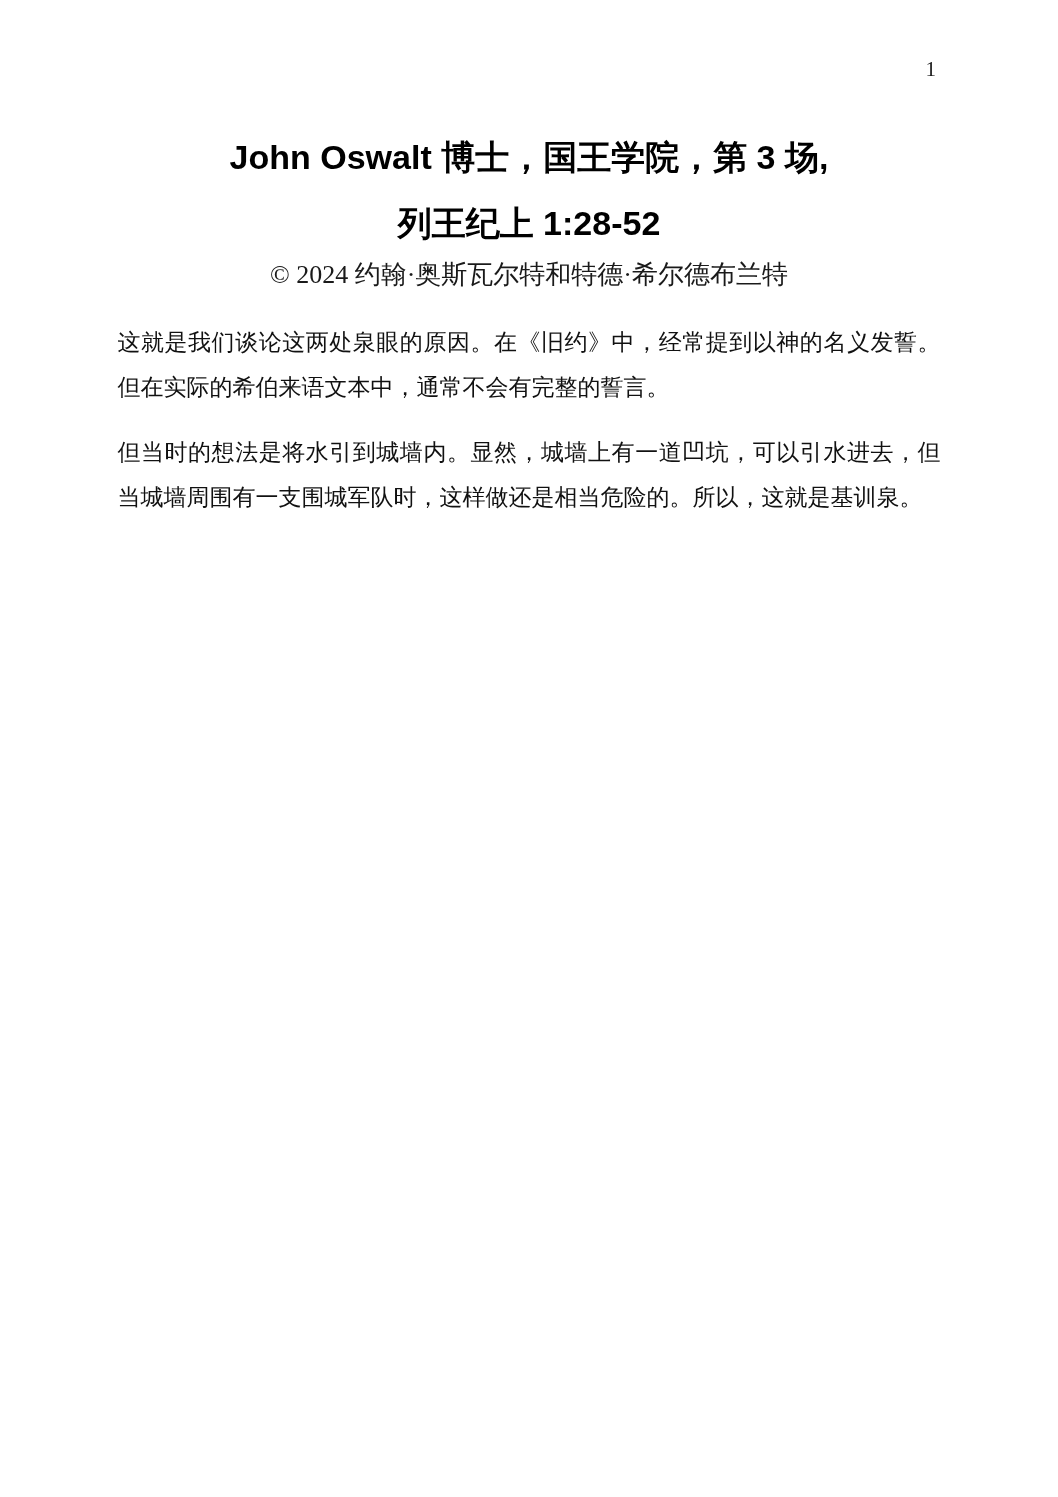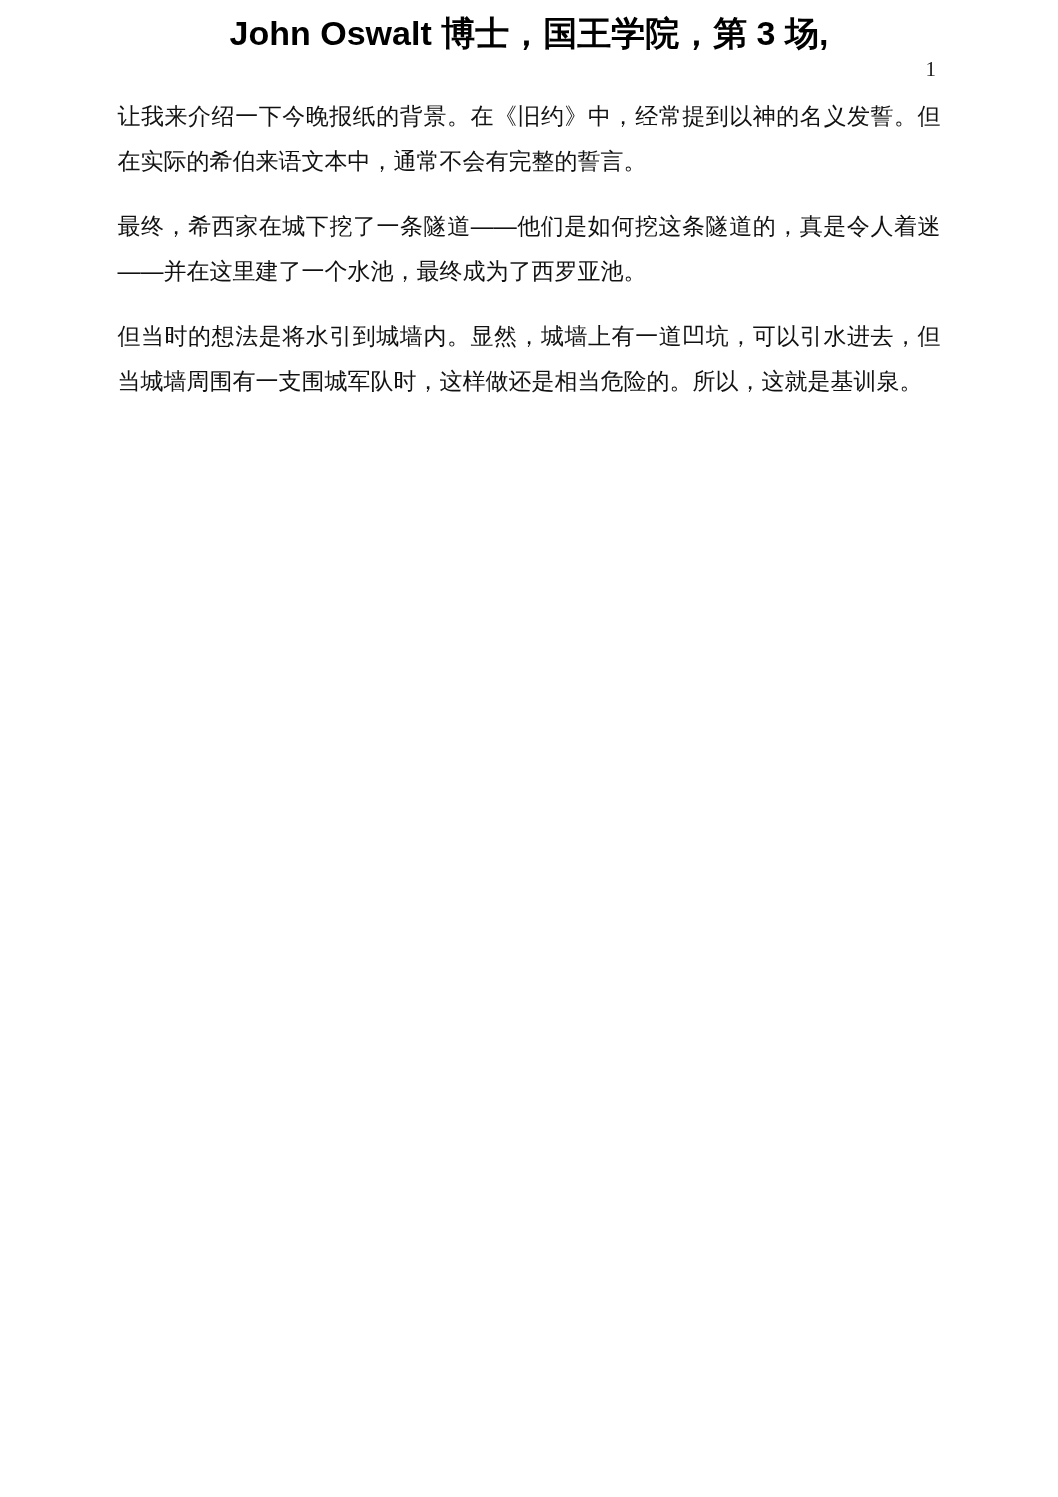--- a/index.html
+++ b/index.html
@@ -19,20 +19,21 @@
     position: absolute;
     top: 56px;
     right: 122px;
     font-family: "Liberation Serif", serif;
     font-size: 21px;
     line-height: 26px;
     color: #1a1a1a;
   }
   .doc-title {
     margin: 0;
+    padding-top: 124px;
     text-align: center;
     font-family: "Liberation Sans", sans-serif;
     font-weight: 700;
     font-size: 34px;
     line-height: 66px;
     color: #000000;
   }
   .doc-title .title-line {
     display: block;
   }
@@ -61,22 +62,23 @@
 </style>
 </head>
 <body>
 
 <div class="page">
 
   <div class="page-number">1</div>
 
   <h1 class="doc-title">
     <span class="title-line">John Oswalt 博士，国王学院，第 3 场,</span>
+    <span class="title-line">列王纪上 1:28-52</span>
   </h1>
 
+  <div class="copyright">© 2024 约翰·奥斯瓦尔特和特德·希尔德布兰特</div>
 
   <div class="content">
-    <p>让我来介绍一下今晚报纸的背景。在《旧约》中，经常提到以神的名义发誓。但在实际的希伯来语文本中，通常不会有完整的誓言。</p>
-    <p>最终，希西家在城下挖了一条隧道——他们是如何挖这条隧道的，真是令人着迷——并在这里建了一个水池，最终成为了西罗亚池。</p>
+    <p>这就是我们谈论这两处泉眼的原因。在《旧约》中，经常提到以神的名义发誓。但在实际的希伯来语文本中，通常不会有完整的誓言。</p>
     <p>但当时的想法是将水引到城墙内。显然，城墙上有一道凹坑，可以引水进去，但当城墙周围有一支围城军队时，这样做还是相当危险的。所以，这就是基训泉。</p>
   </div>
 
 </div>
 
 </body></html>

